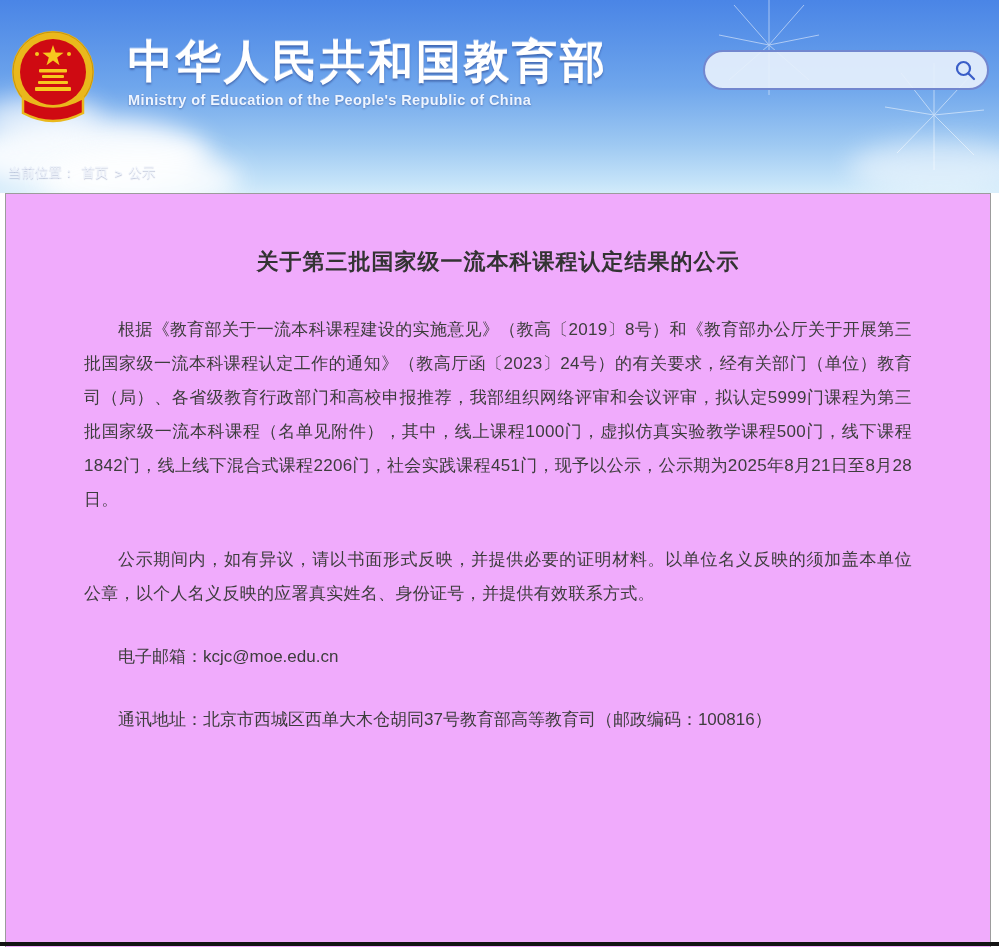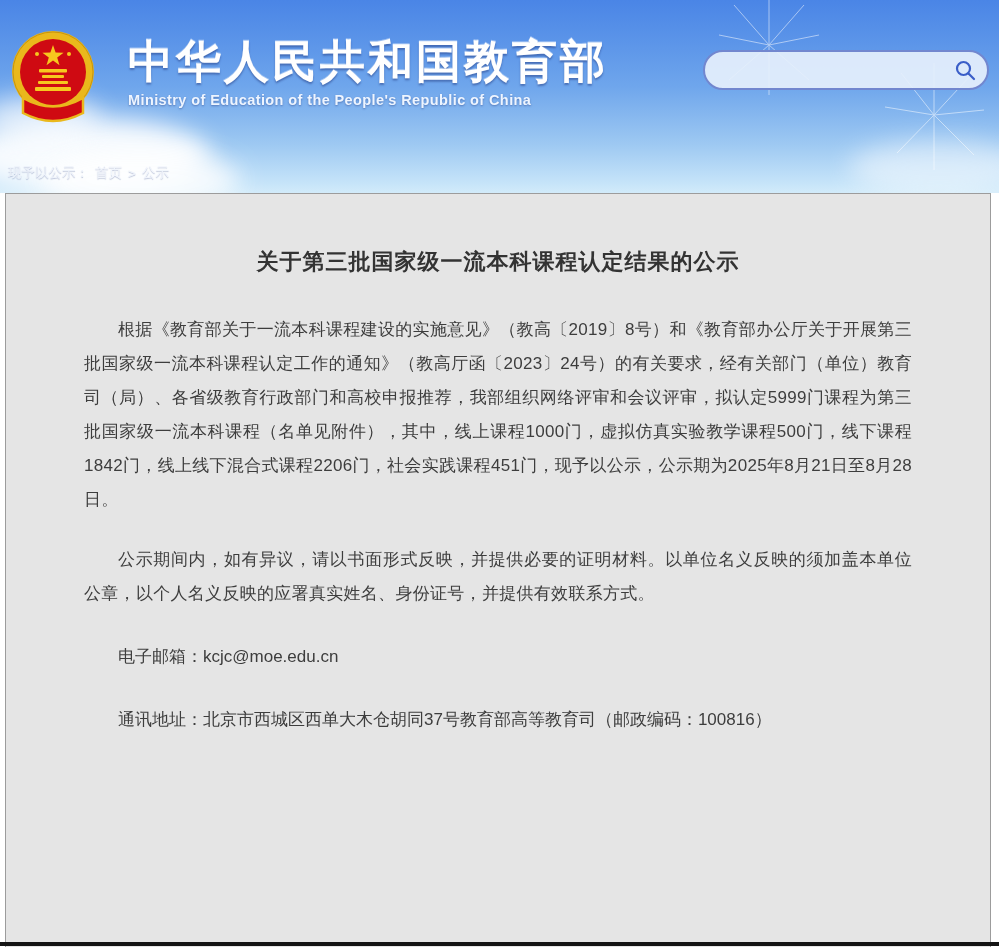--- a/index.html
+++ b/index.html
@@ -52,21 +52,21 @@
   
   .breadcrumb{
     position:absolute;left:8px;top:164px;z-index:5;
     color:#eef3fb;font-size:13.5px;text-shadow:0 1px 1px rgba(30,50,120,.3);
     display:flex;gap:6px;align-items:center;
   }
   .breadcrumb a{color:#f2f6fd;text-decoration:none;cursor:pointer;}
   
   .panel{
     position:absolute;left:5px;top:193px;width:986px;height:754px;box-sizing:border-box;
-    background:#e5e5e5;border:1px solid #9c9c9c;border-bottom:none;
+    background:#f0abfc;border:1px solid #9c9c9c;border-bottom:none;
   }
   .article{padding:0 78px;color:#3d3d3d;}
   .article-title{
     margin-top:53px;text-align:center;font-size:22px;font-weight:bold;color:#333333;
     letter-spacing:1px;
   }
   .para{
     font-size:17px;line-height:34px;text-indent:2em;text-align:justify;letter-spacing:.3px;
   }
   .para.p1{margin-top:36px;}
@@ -136,21 +136,21 @@
     <input type="text" value="" style="">
     <span class="mag">
       <svg width="24" height="24" viewBox="0 0 24 24">
         <circle cx="10.5" cy="10.5" r="6.5" fill="none" stroke="#3a5ec8" stroke-width="2.2"></circle>
         <line x1="15.5" y1="15.5" x2="21" y2="21" stroke="#3a5ec8" stroke-width="2.2" stroke-linecap="round"></line>
       </svg>
     </span>
   </div>
 
   <div class="breadcrumb">
-    <span>现予以公示：</span>
+    <span>当前位置：</span>
     <a>首页</a>
     <span>&gt;</span>
     <a>公示</a>
   </div>
 </div>
 
 <div class="panel">
   <div class="article">
     <div class="article-title">关于第三批国家级一流本科课程认定结果的公示</div>
 

